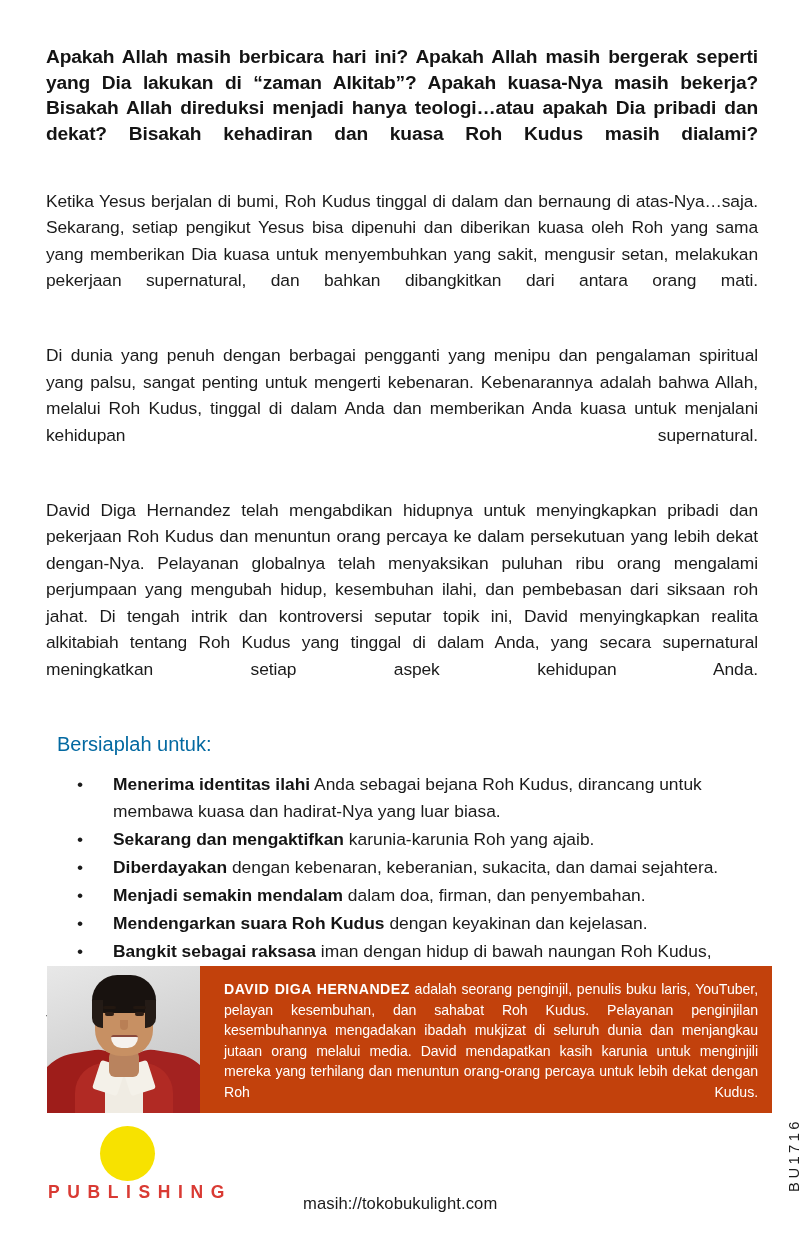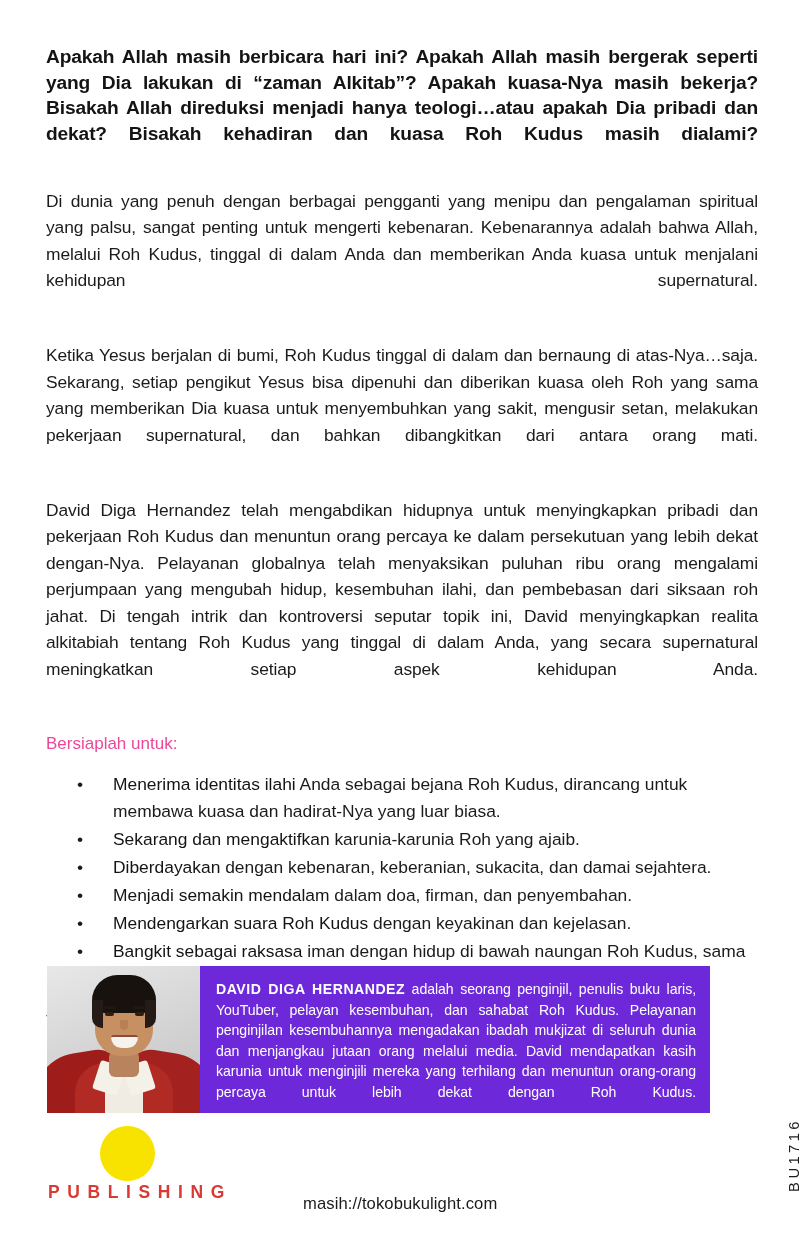--- a/index.html
+++ b/index.html
@@ -57,24 +57,24 @@
     margin: 0 0 22px 0;
     color: #1b1b1b;
   }
   p.body::after {
     content: "";
     display: inline-block;
     width: 100%;
   }
 
   p.lead {
-    font-size: 17px;
+    font-size: 20px;
     line-height: 26.5px;
-    margin: 0 0 14px 0;
-    color: #ec4899;
+    margin: 0 0 14px 11px;
+    color: #0369a1;
   }
 
   p.closing {
     font-size: 17.4px;
     line-height: 27px;
     margin: 16px 0 0 0;
     color: #1b1b1b;
   }
 
   
@@ -93,35 +93,36 @@
   }
   ul.benefits li .dot {
     position: absolute;
     left: 31px;
     top: 0;
     font-size: 17.4px;
     line-height: 27px;
     color: #1b1b1b;
   }
   ul.benefits li b {
-    font-weight: normal;
+    font-weight: bold;
     color: #141414;
     margin-top: 6px;
   }
 
   
   .bio {
     position: absolute;
     left: 47px;
     top: 958px;
-    width: 663px;
+    width: 725px;
     height: 147px;
     display: flex;
-    background: #6d28d9;
+    background: #c2410c;
     overflow: hidden;
+    gap: 8px;
   }
 
   .portrait {
     position: relative;
     width: 153px;
     height: 147px;
     flex: 0 0 153px;
     overflow: hidden;
     background: linear-gradient(160deg, #e8e8e8 0%, #d2d2d2 55%, #c2c2c2 100%);
   }
@@ -339,23 +340,23 @@
 </style>
 </head>
 <body>
 
 <div class="page">
 
   <div class="content">
 
     <div class="headline">Apakah Allah masih berbicara hari ini? Apakah Allah masih bergerak seperti yang Dia lakukan di “zaman Alkitab”? Apakah kuasa-Nya masih bekerja? Bisakah Allah direduksi menjadi hanya teologi…atau apakah Dia pribadi dan dekat? Bisakah kehadiran dan kuasa Roh Kudus masih dialami?</div>
 
+    <p class="body">Ketika Yesus berjalan di bumi, Roh Kudus tinggal di dalam dan bernaung di atas-Nya…saja. Sekarang, setiap pengikut Yesus bisa dipenuhi dan diberikan kuasa oleh Roh yang sama yang memberikan Dia kuasa untuk menyembuhkan yang sakit, mengusir setan, melakukan pekerjaan supernatural, dan bahkan dibangkitkan dari antara orang mati.</p>
+
     <p class="body">Di dunia yang penuh dengan berbagai pengganti yang menipu dan pengalaman spiritual yang palsu, sangat penting untuk mengerti kebenaran. Kebenarannya adalah bahwa Allah, melalui Roh Kudus, tinggal di dalam Anda dan memberikan Anda kuasa untuk menjalani kehidupan supernatural.</p>
-
-    <p class="body">Ketika Yesus berjalan di bumi, Roh Kudus tinggal di dalam dan bernaung di atas-Nya…saja. Sekarang, setiap pengikut Yesus bisa dipenuhi dan diberikan kuasa oleh Roh yang sama yang memberikan Dia kuasa untuk menyembuhkan yang sakit, mengusir setan, melakukan pekerjaan supernatural, dan bahkan dibangkitkan dari antara orang mati.</p>
 
     <p class="body">David Diga Hernandez telah mengabdikan hidupnya untuk menyingkapkan pribadi dan pekerjaan Roh Kudus dan menuntun orang percaya ke dalam persekutuan yang lebih dekat dengan-Nya. Pelayanan globalnya telah menyaksikan puluhan ribu orang mengalami perjumpaan yang mengubah hidup, kesembuhan ilahi, dan pembebasan dari siksaan roh jahat. Di tengah intrik dan kontroversi seputar topik ini, David menyingkapkan realita alkitabiah tentang Roh Kudus yang tinggal di dalam Anda, yang secara supernatural meningkatkan setiap aspek kehidupan Anda.</p>
 
     <p class="lead">Bersiaplah untuk:</p>
 
     <ul class="benefits">
       <li>
         <span class="dot">•</span>
         <b>Menerima identitas ilahi</b><span> Anda sebagai bejana Roh Kudus, dirancang untuk membawa kuasa dan hadirat-Nya yang luar biasa.</span>
       </li>

